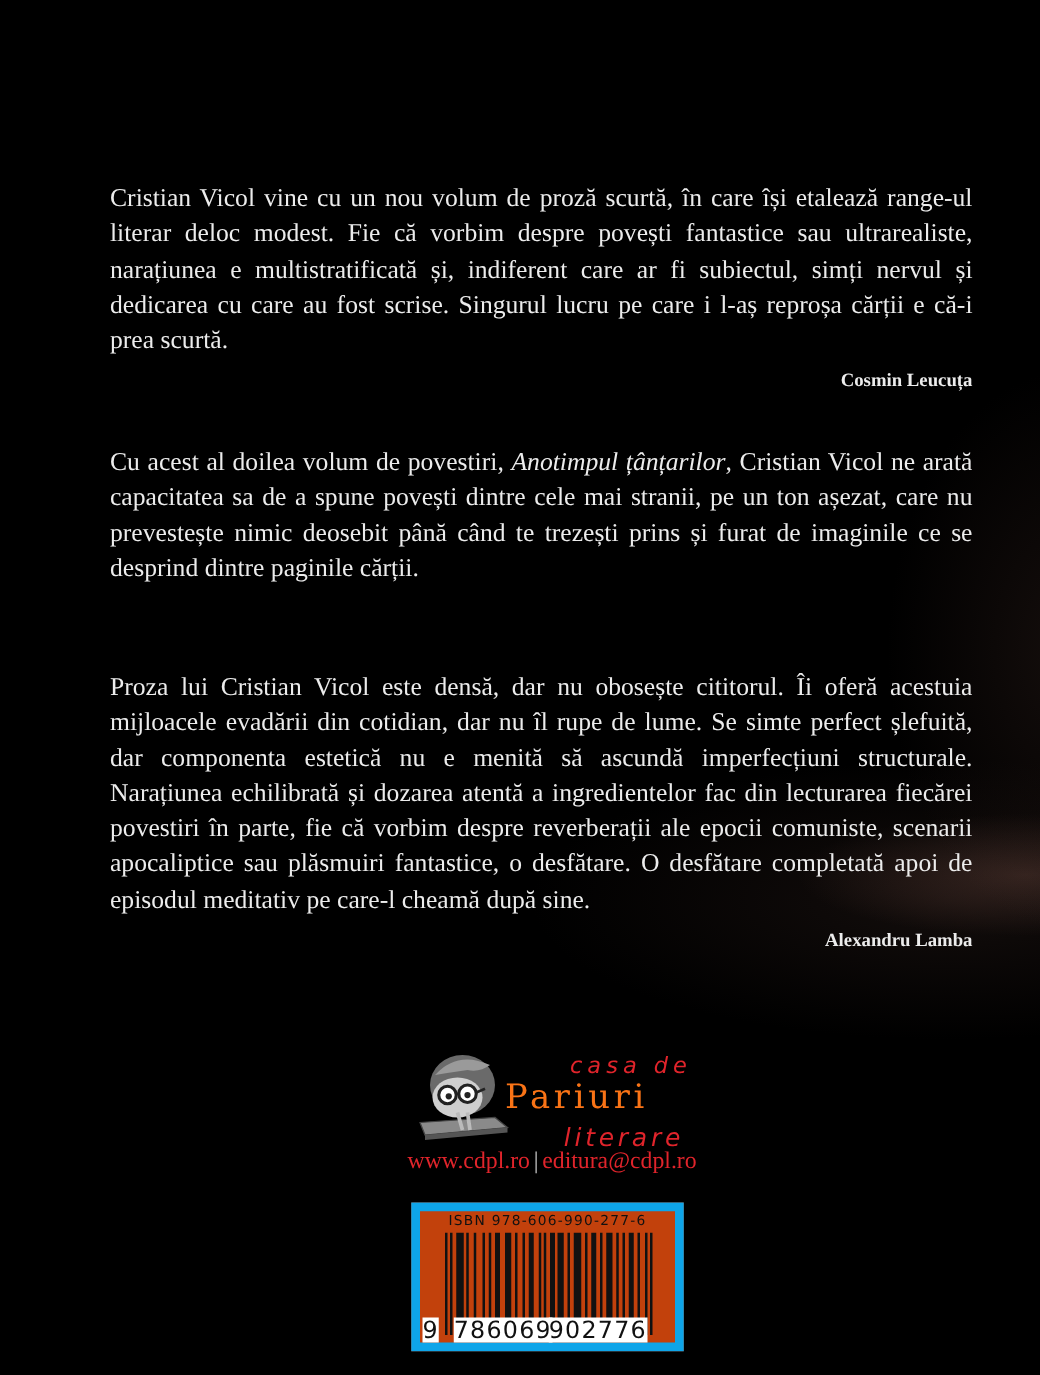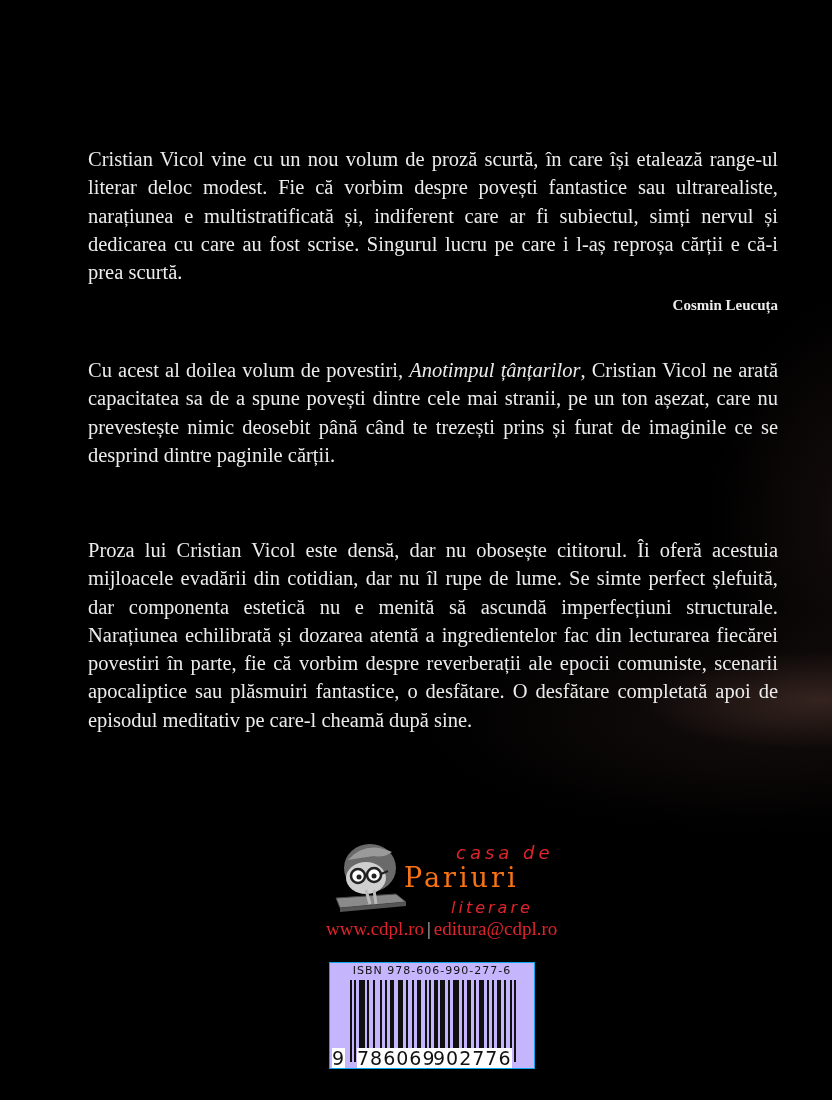--- a/index.html
+++ b/index.html
@@ -31,32 +31,32 @@
     #b2 { top: 356px; }
     #b3 { top: 536px; }
     .ital { font-style: italic; }
 
     .logo {
       position: absolute; left: 326px; top: 838px; width: 230px; height: 100px;
     }
     .logo .mascot { position: absolute; left: 0; top: 0; width: 96px; height: 80px; }
     .logo .casa { position: absolute; left: 130px; top: 4px; font-family: "DejaVu Sans", sans-serif; color: #e0242b; font-size: 18px; letter-spacing: 4px; font-style: italic; }
     .logo .pariuri { position: absolute; left: 78px; top: 18px; font-family: "DejaVu Serif", serif; color: #f97316; font-size: 27px; letter-spacing: 3px; line-height: 44px; }
-    .logo .literare { position: absolute; left: 125px; top: 60px; font-family: "DejaVu Sans", sans-serif; color: #e0242b; font-size: 16px; letter-spacing: 3px; font-style: italic; }
+    .logo .literare { position: absolute; left: 125px; top: 60px; font-family: "DejaVu Sans", sans-serif; color: #e0242b; font-size: 20px; letter-spacing: 3px; font-style: italic; }
     .contact {
       position: absolute; left: 326px; top: 918px; width: 240px;
       font-size: 19px; color: #e0242b;
       font-family: "Liberation Serif", serif;
       white-space: nowrap;
     }
     .contact .sep { color: #c9c9c9; margin: 0 3px; }
 
     .barcode {
       position: absolute; left: 329px; top: 962px; width: 204px; height: 105px;
-      background: #c4b5fd; border: 1px solid #0ea5e9;
+      background: #c2410c; border: 7px solid #0ea5e9;
     }
     .isbn-label {
       position: absolute; left: 0; right: 0; top: 1px; text-align: center;
       font-family: "DejaVu Sans", sans-serif; font-size: 11px; color: #111; letter-spacing: 1px;
     }
     .bars { position: absolute; left: 6px; top: 17px; width: 192px; height: 82px; }
     .digits {
       position: absolute; left: 0; right: 0; bottom: 0; height: 22px;
       font-family: "DejaVu Sans", sans-serif; font-size: 19px; color: #111; letter-spacing: 1px;
     }
@@ -71,20 +71,21 @@
   <p style="text-indent:0">Cristian Vicol vine cu un nou volum de proză scurtă, în care își etalează range-ul literar deloc modest. Fie că vorbim despre povești fantastice sau ultrarealiste, narațiunea e multistratificată și, indiferent care ar fi subiectul, simți nervul și dedicarea cu care au fost scrise. Singurul lucru pe care i l-aș reproșa cărții e că-i prea scurtă.</p>
   <div class="author">Cosmin Leucuța</div>
 </div>
 
 <div class="blurb" id="b2">
   <p><span>Cu acest al doilea volum de povestiri, </span><span class="ital">Anotimpul țânțarilor</span><span>, Cristian Vicol ne arată capacitatea sa de a spune povești dintre cele mai stranii, pe un ton așezat, care nu prevestește nimic deosebit până când te trezești prins și furat de imaginile ce se desprind dintre paginile cărții.</span></p>
 </div>
 
 <div class="blurb" id="b3">
   <p>Proza lui Cristian Vicol este densă, dar nu obosește cititorul. Îi oferă acestuia mijloacele evadării din cotidian, dar nu îl rupe de lume. Se simte perfect șlefuită, dar componenta estetică nu e menită să ascundă imperfecțiuni structurale. Narațiunea echilibrată și dozarea atentă a ingredientelor fac din lecturarea fiecărei povestiri în parte, fie că vorbim despre reverberații ale epocii comuniste, scenarii apocaliptice sau plăsmuiri fantastice, o desfătare. O desfătare completată apoi de episodul meditativ pe care-l cheamă după sine.</p>
+  <div class="author">Alexandru Lamba</div>
 </div>
 
 <div class="logo">
   <svg class="mascot" viewBox="0 0 96 80">
     <ellipse cx="44" cy="30" rx="26" ry="24" fill="#6a6a6a"></ellipse>
     <path d="M22 22 Q40 2 66 14 Q58 20 48 18 Q34 20 22 22 Z" fill="#9a9a9a"></path>
     <ellipse cx="40" cy="40" rx="20" ry="16" fill="#cfcfcf"></ellipse>
     <circle cx="32" cy="38" r="7" fill="#fff" stroke="#222" stroke-width="2.5"></circle>
     <circle cx="48" cy="37" r="7" fill="#fff" stroke="#222" stroke-width="2.5"></circle>
     <line x1="39" y1="37" x2="41" y2="37" stroke="#222" stroke-width="2"></line>

